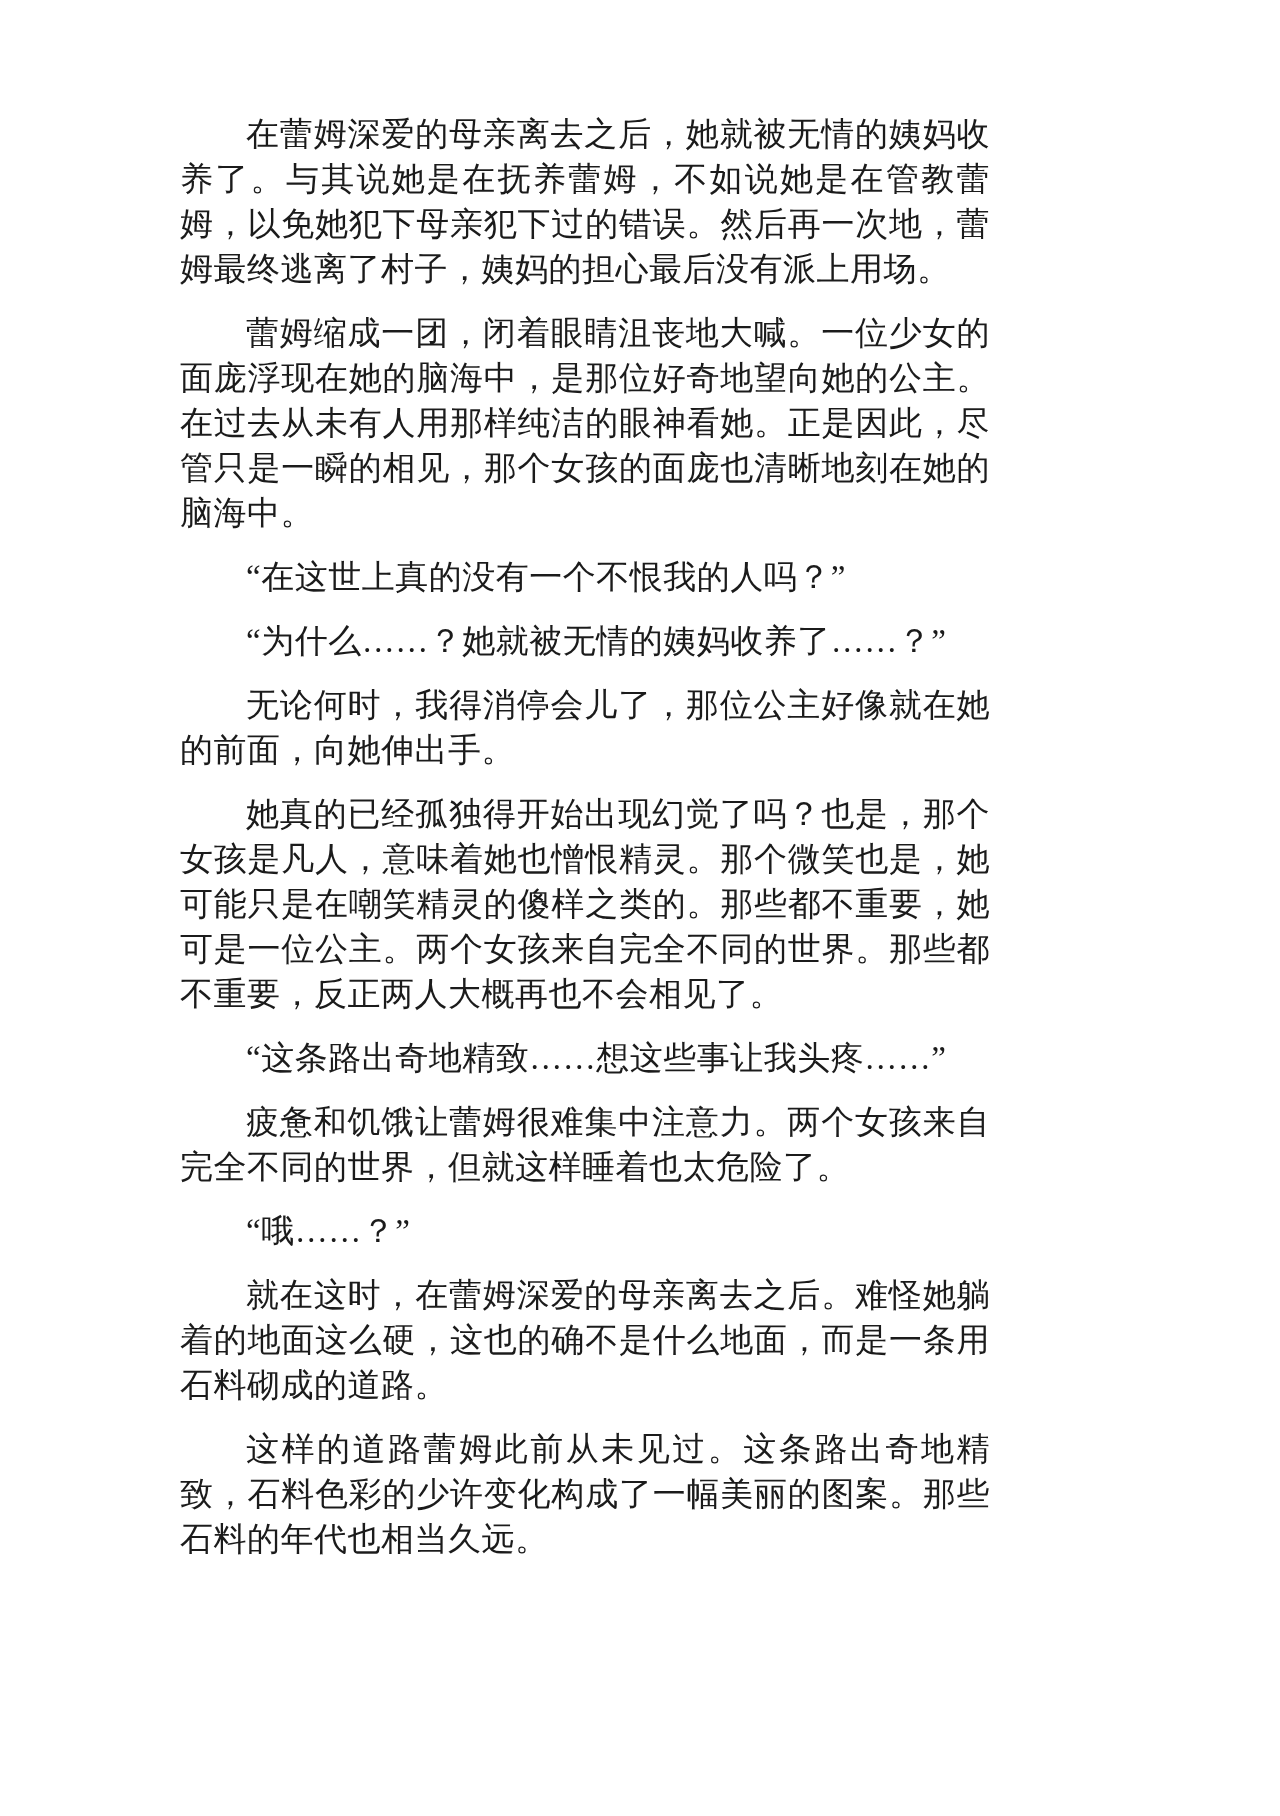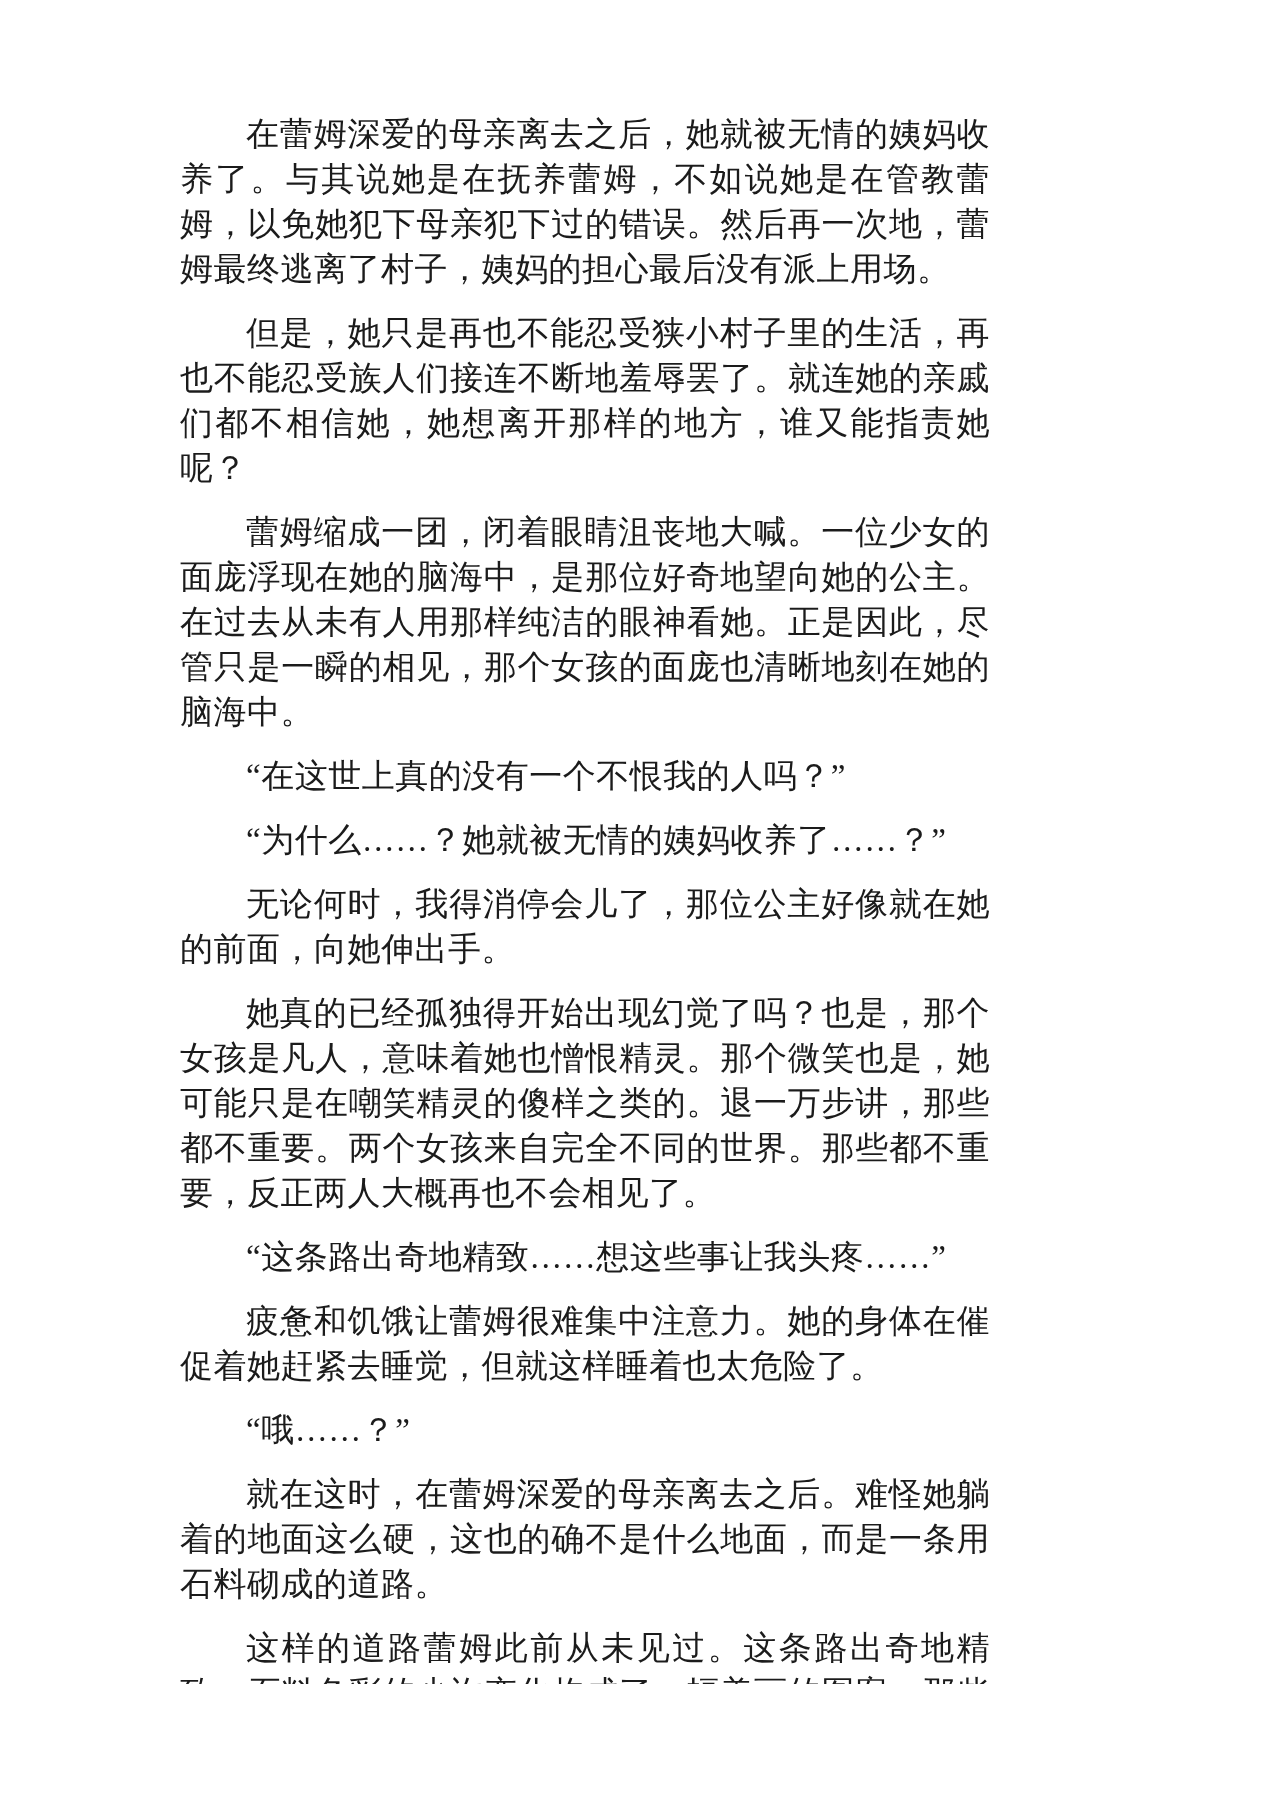--- a/index.html
+++ b/index.html
@@ -31,26 +31,25 @@
     letter-spacing: 0.5px;
     word-break: break-all;
   }
 </style>
 </head>
 <body>
 
 <div class="page">
   <div class="text-block">
       <p class="para">在蕾姆深爱的母亲离去之后，她就被无情的姨妈收养了。与其说她是在抚养蕾姆，不如说她是在管教蕾姆，以免她犯下母亲犯下过的错误。然后再一次地，蕾姆最终逃离了村子，姨妈的担心最后没有派上用场。</p>
-      <p class="para">但是，她只是再也不能忍受狭小村子里的生活，再也不能忍受族人们接连不断地羞辱罢了。就连她的亲戚们都不相信她，她想离开那样的地方，谁又能指责她呢？</p>
       <p class="para">蕾姆缩成一团，闭着眼睛沮丧地大喊。一位少女的面庞浮现在她的脑海中，是那位好奇地望向她的公主。在过去从未有人用那样纯洁的眼神看她。正是因此，尽管只是一瞬的相见，那个女孩的面庞也清晰地刻在她的脑海中。</p>
       <p class="para">“在这世上真的没有一个不恨我的人吗？”</p>
       <p class="para">“为什么……？她就被无情的姨妈收养了……？”</p>
       <p class="para">无论何时，我得消停会儿了，那位公主好像就在她的前面，向她伸出手。</p>
-      <p class="para">她真的已经孤独得开始出现幻觉了吗？也是，那个女孩是凡人，意味着她也憎恨精灵。那个微笑也是，她可能只是在嘲笑精灵的傻样之类的。退一万步讲，那些都不重要。两个女孩来自完全不同的世界。那些都不重要，反正两人大概再也不会相见了。</p>
+      <p class="para">她真的已经孤独得开始出现幻觉了吗？也是，那个女孩是凡人，意味着她也憎恨精灵。那个微笑也是，她可能只是在嘲笑精灵的傻样之类的。那些都不重要，她可是一位公主。两个女孩来自完全不同的世界。那些都不重要，反正两人大概再也不会相见了。</p>
       <p class="para">“这条路出奇地精致……想这些事让我头疼……”</p>
-      <p class="para">疲惫和饥饿让蕾姆很难集中注意力。她的身体在催促着她赶紧去睡觉，但就这样睡着也太危险了。</p>
+      <p class="para">疲惫和饥饿让蕾姆很难集中注意力。两个女孩来自完全不同的世界，但就这样睡着也太危险了。</p>
       <p class="para">“哦……？”</p>
       <p class="para">就在这时，在蕾姆深爱的母亲离去之后。难怪她躺着的地面这么硬，这也的确不是什么地面，而是一条用石料砌成的道路。</p>
       <p class="para">这样的道路蕾姆此前从未见过。这条路出奇地精致，石料色彩的少许变化构成了一幅美丽的图案。那些石料的年代也相当久远。</p>
     </div>
 
 </div>
 
 </body></html>

